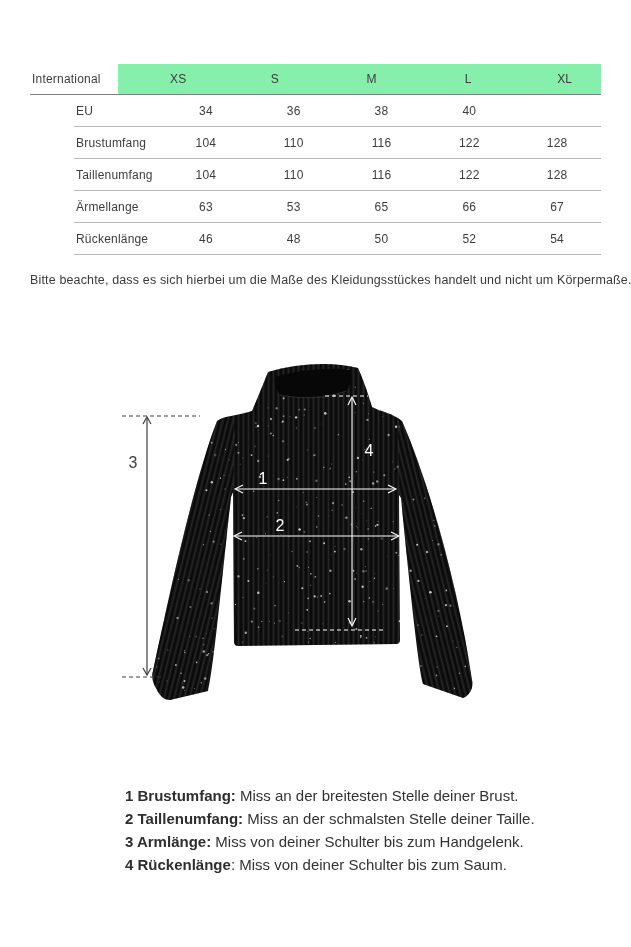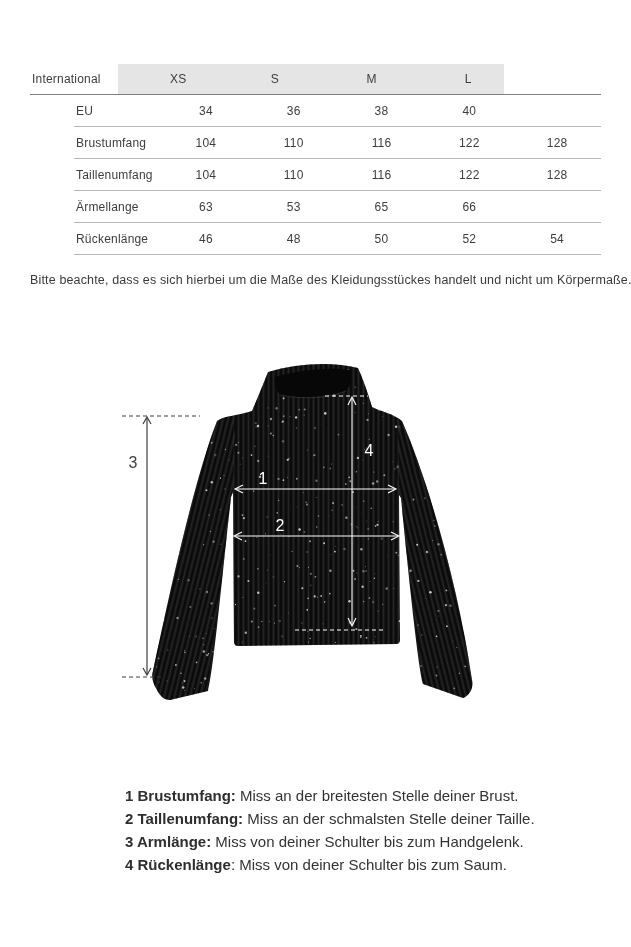--- a/index.html
+++ b/index.html
@@ -9,21 +9,21 @@
     color:#3d3d3d;overflow:hidden;
   }
   
   .size-table{position:absolute;left:30px;top:64px;width:571px;}
   .t-row{display:grid;grid-template-columns:88px repeat(5,1fr);}
   .t-row.t-head{height:30px;border-bottom:1px solid #7e8084;}
   .t-row.t-data{height:31px;border-bottom:1px solid #b4b6b9;margin-left:44px;}
   .t-cell{display:flex;align-items:center;font-size:12px;color:#3d3d3d;letter-spacing:.2px;}
   .t-label{justify-content:flex-start;padding-left:2px;}
   .t-val{justify-content:center;}
-  .t-head .t-size{background:#e5e5e5;justify-content:center;padding-left:24px;}
+  .t-head .t-size{background:#86efac;justify-content:center;padding-left:24px;}
   
   .note{position:absolute;left:30px;top:260px;width:585px;font-size:12.5px;
         color:#3a3a3a;letter-spacing:.15px;white-space:nowrap;}
   
   .figure{position:absolute;left:100px;top:353px;width:400px;height:362px;}
   .figure svg{display:block;}
   .marker-text{font-family:"Liberation Sans","DejaVu Sans",sans-serif;font-size:16px;}
   
   .legend{position:absolute;left:125px;top:744px;font-size:15px;color:#333333;margin-top:40px;}
   .legend-line{line-height:23px;white-space:nowrap;}
@@ -32,20 +32,21 @@
 </head>
 <body>
 
 <div class="size-table">
   <div class="t-row t-head">
     <div class="t-cell t-label">International</div>
     <div class="t-cell t-size">XS</div>
     <div class="t-cell t-size">S</div>
     <div class="t-cell t-size">M</div>
     <div class="t-cell t-size">L</div>
+    <div class="t-cell t-size">XL</div>
   </div>
 
   <div class="t-row t-data">
     <div class="t-cell t-label">EU</div>
     <div class="t-cell t-val">34</div>
     <div class="t-cell t-val">36</div>
     <div class="t-cell t-val">38</div>
     <div class="t-cell t-val">40</div>
   </div>
 
@@ -66,20 +67,21 @@
     <div class="t-cell t-val">122</div>
     <div class="t-cell t-val">128</div>
   </div>
 
   <div class="t-row t-data">
     <div class="t-cell t-label">Ärmellange</div>
     <div class="t-cell t-val">63</div>
     <div class="t-cell t-val">53</div>
     <div class="t-cell t-val">65</div>
     <div class="t-cell t-val">66</div>
+    <div class="t-cell t-val">67</div>
   </div>
 
   <div class="t-row t-data">
     <div class="t-cell t-label">Rückenlänge</div>
     <div class="t-cell t-val">46</div>
     <div class="t-cell t-val">48</div>
     <div class="t-cell t-val">50</div>
     <div class="t-cell t-val">52</div>
     <div class="t-cell t-val">54</div>
   </div>

